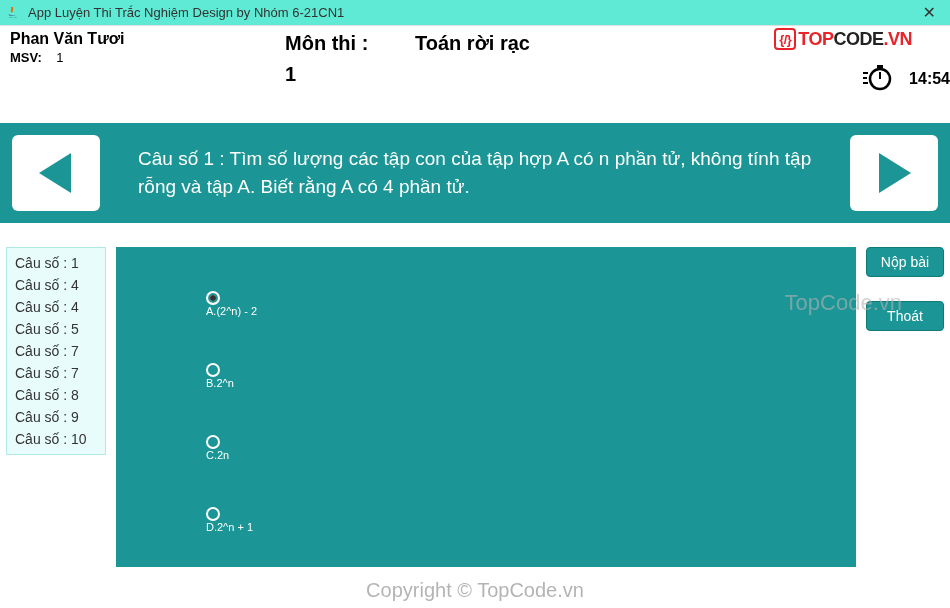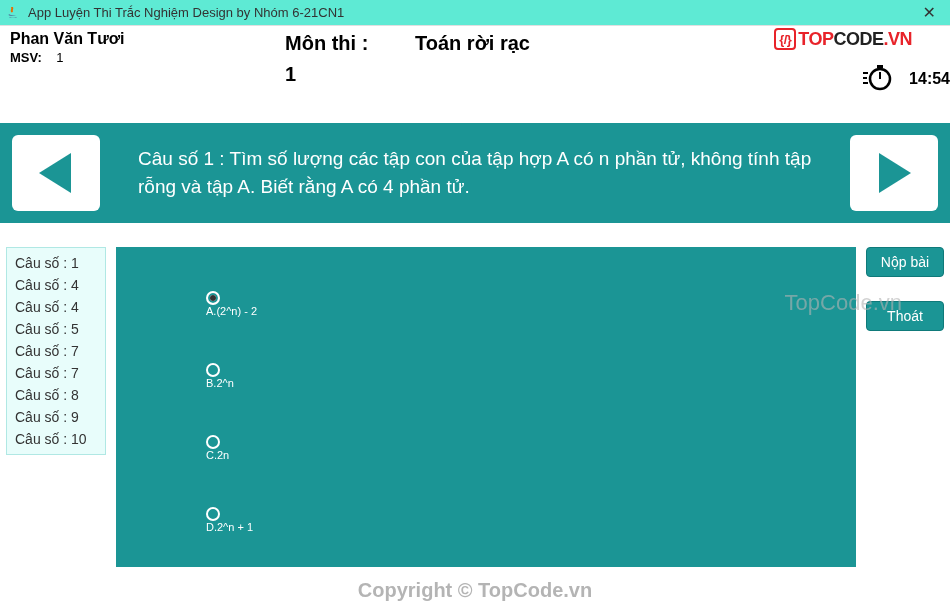--- a/index.html
+++ b/index.html
@@ -41,21 +41,21 @@
     .answer-panel { flex: 1; background: #1b9595; height: 320px; padding: 44px 0 0 90px; position: relative; }
     .answer-row { display: flex; align-items: flex-start; color: #fff; font-size: 11px; margin-bottom: 46px; flex-direction: column; }
     .radio { width: 14px; height: 14px; border-radius: 50%; border: 2px solid #fff; margin-right: 12px; display: flex; align-items: center; justify-content: center; flex-shrink: 0; }
     .radio.selected { background: radial-gradient(circle, #fff 0%, #fff 35%, transparent 40%); box-shadow: inset 0 0 0 2px #1b9595, inset 0 0 0 4px #fff; }
     .radio.selected::after { content: ''; width: 6px; height: 6px; background: #333; border-radius: 50%; }
 
     .action-col { width: 78px; display: flex; flex-direction: column; gap: 24px; }
     .action-btn { background: #1b9595; color: #fff; border: 1px solid #0f7a7a; border-radius: 4px; padding: 6px 4px; font-size: 14px; text-align: center; cursor: pointer; }
 
     .watermark1 { position: absolute; right: 48px; top: 290px; color: rgba(180,180,180,0.6); font-size: 22px; font-weight: 500; pointer-events: none; }
-    .watermark2 { position: absolute; left: 50%; transform: translateX(-50%); bottom: 6px; color: rgba(140,140,140,0.65); font-size: 20px; font-weight: 700; pointer-events: none; }
+    .watermark2 { position: absolute; left: 50%; transform: translateX(-50%); bottom: 6px; color: rgba(140,140,140,0.65); font-size: 20px; font-weight: 400; pointer-events: none; }
   </style>
 </head>
 <body>
 
 <div class="titlebar">
   <span class="java-icon">
     <svg width="16" height="16" viewBox="0 0 16 16">
         <path d="M5 2c1 2-1 3 0 5 1 1 2 0 2-1-1-1 1-2 0-4" fill="#e76f00"></path>
         <path d="M3 9c-1 1 0 2 2 2s4 0 5-1c-2 1-6 0-7-1" fill="#5382a1"></path>
         <path d="M3 12c0 1 2 1 4 1s4 0 4-1c-2 1-6 1-8 0" fill="#5382a1"></path>

